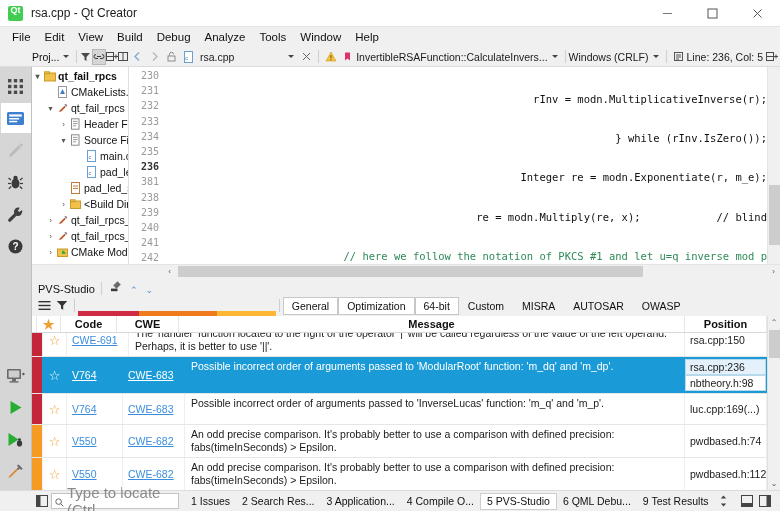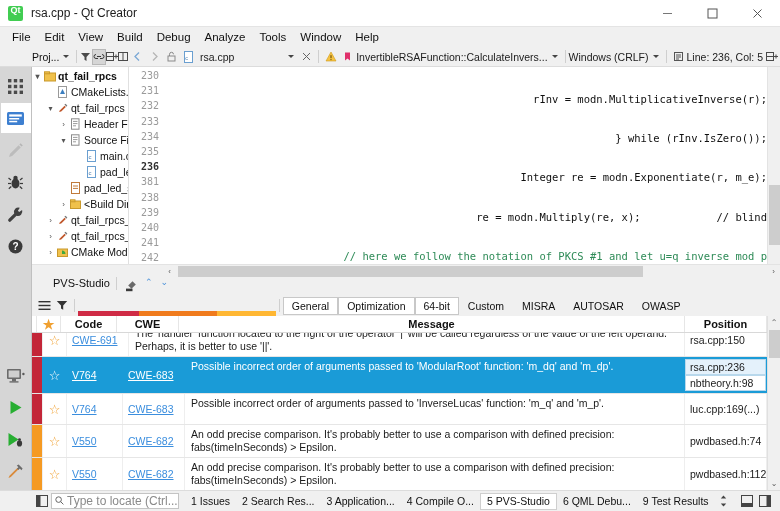--- a/index.html
+++ b/index.html
@@ -185,22 +185,22 @@
     display: flex; align-items: center;
     position: relative;
   }
   .harrow { width: 13px; height: 13px; display:flex; align-items:center; justify-content:center; color:#5a5a5a; font-size: 8px;}
   .hthumb { position: absolute; height: 11px; top: 1px; background: #cdcdcd; }
 
   
   .pvs { flex: 1; display: flex; flex-direction: column; min-height: 0; background: #f0f0f0;}
   .pvs-title {
     height: 18px; flex: 0 0 18px;
-    display: flex; align-items: flex-start;
-    padding-left: 21px;
+    display: flex; align-items: flex-end;
+    padding-left: 6px;
     font-size: 11px; color: #101010;
     background: #f0f0f0;
   }
   .pvs-title .sep-v { margin: 0 6px; }
   .chev { color: #4a90d9; font-size: 9px; padding: 0 4px; }
 
   .pvs-toolbar {
     height: 21px; flex: 0 0 21px;
     display: flex; align-items: center;
     background: #f0f0f0;
@@ -274,21 +274,21 @@
     background: #f0f0f0;
     border-top: 1px solid #dcdcdc;
     display: flex; align-items: center;
     padding-left: 33px;
     font-size: 10.5px;
   }
   .loc-input {
     width: 128px; height: 16px;
     background: #ffffff; border: 1px solid #c4c4c4;
     display: flex; align-items: center;
-    padding-left: 3px; color: #8a8a8a; font-size: 12px;
+    padding-left: 3px; color: #8a8a8a; font-size: 15px;
     margin-right: 6px;
   }
   .sb-item { padding: 0 6px; height: 17px; display: flex; align-items: center; color: #101010; white-space: nowrap; }
   .sb-item.active { background: #ffffff; border: 1px solid #cfcfcf; }
   .sb-right { margin-left: auto; display: flex; align-items: center; padding-right: 6px; }
 
   svg { shape-rendering: geometricPrecision; }
 </style>
 </head>
 <body>

